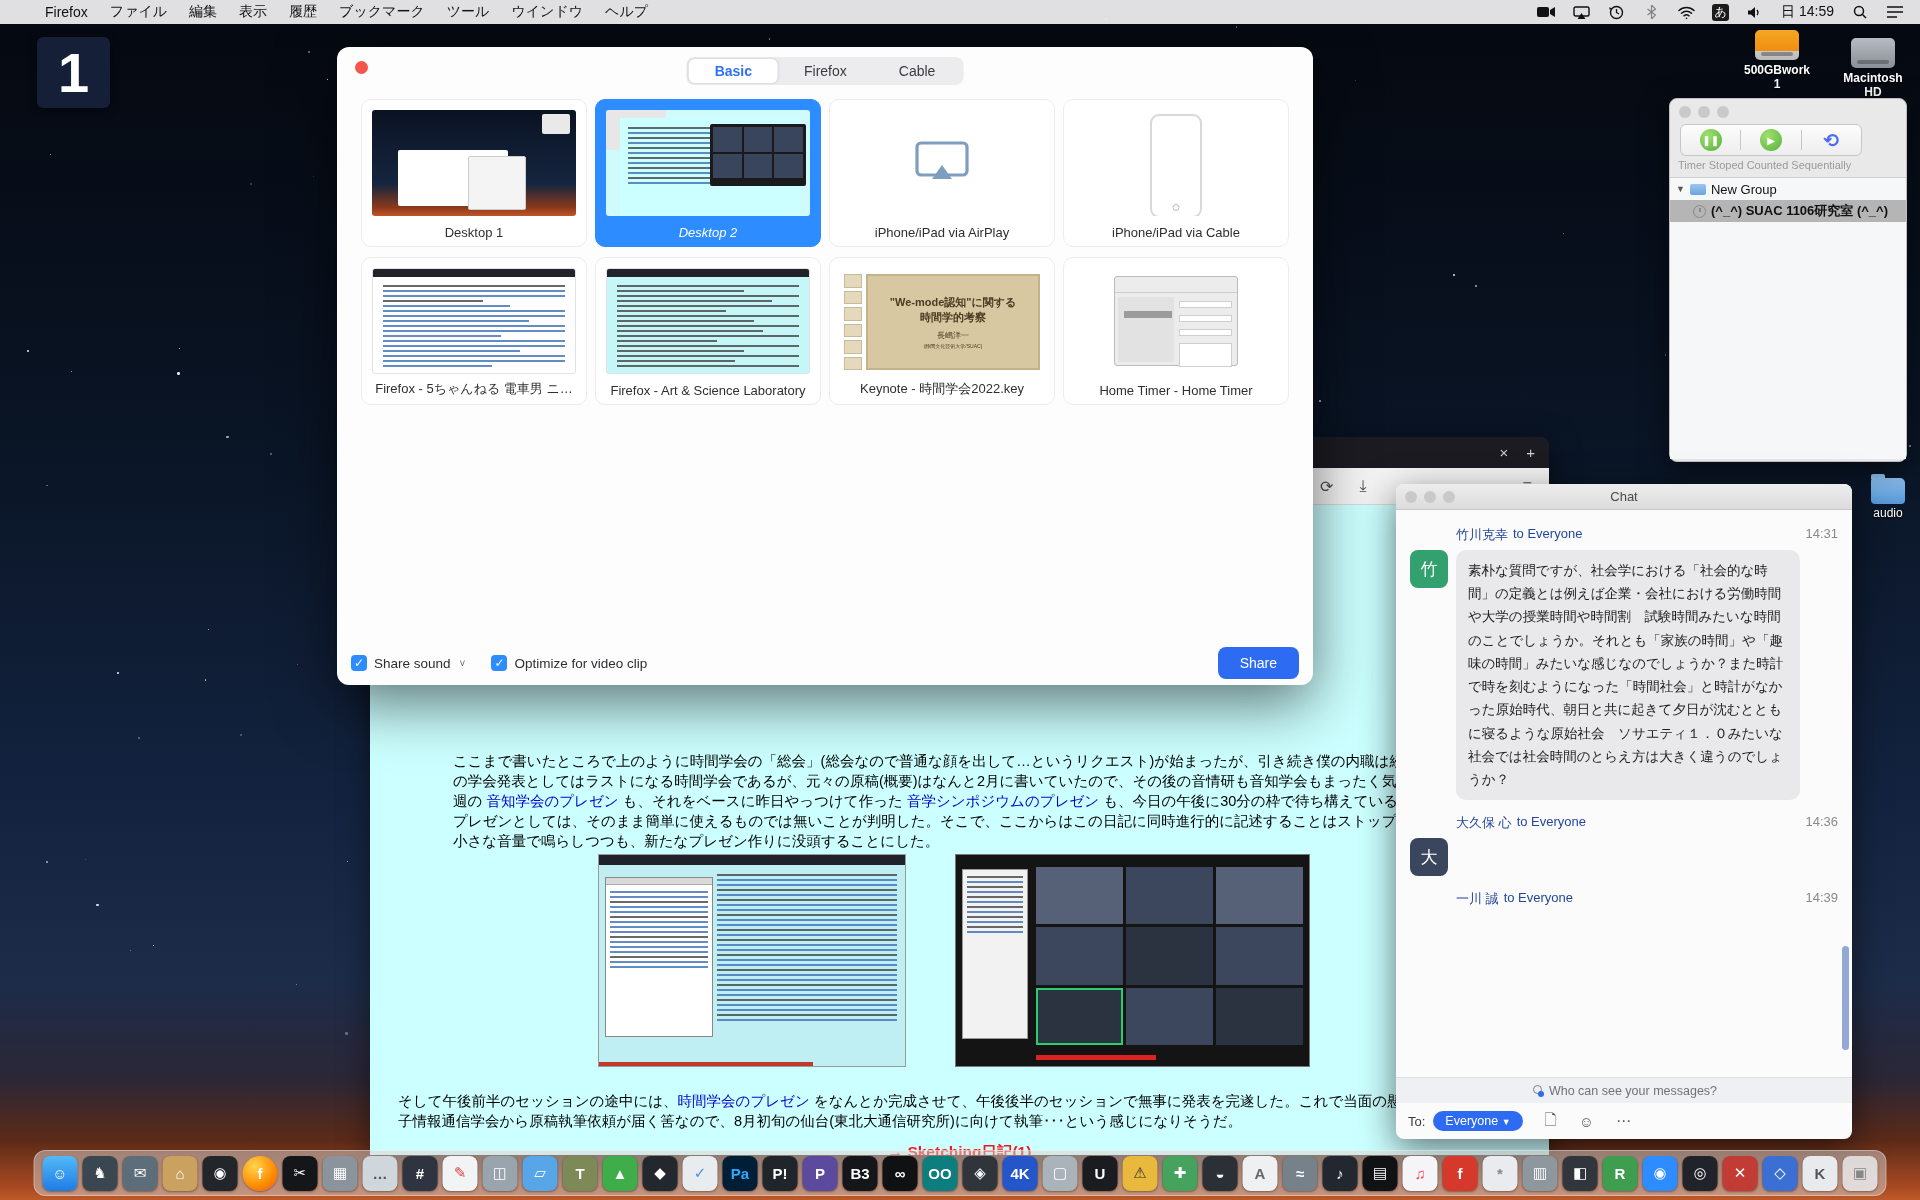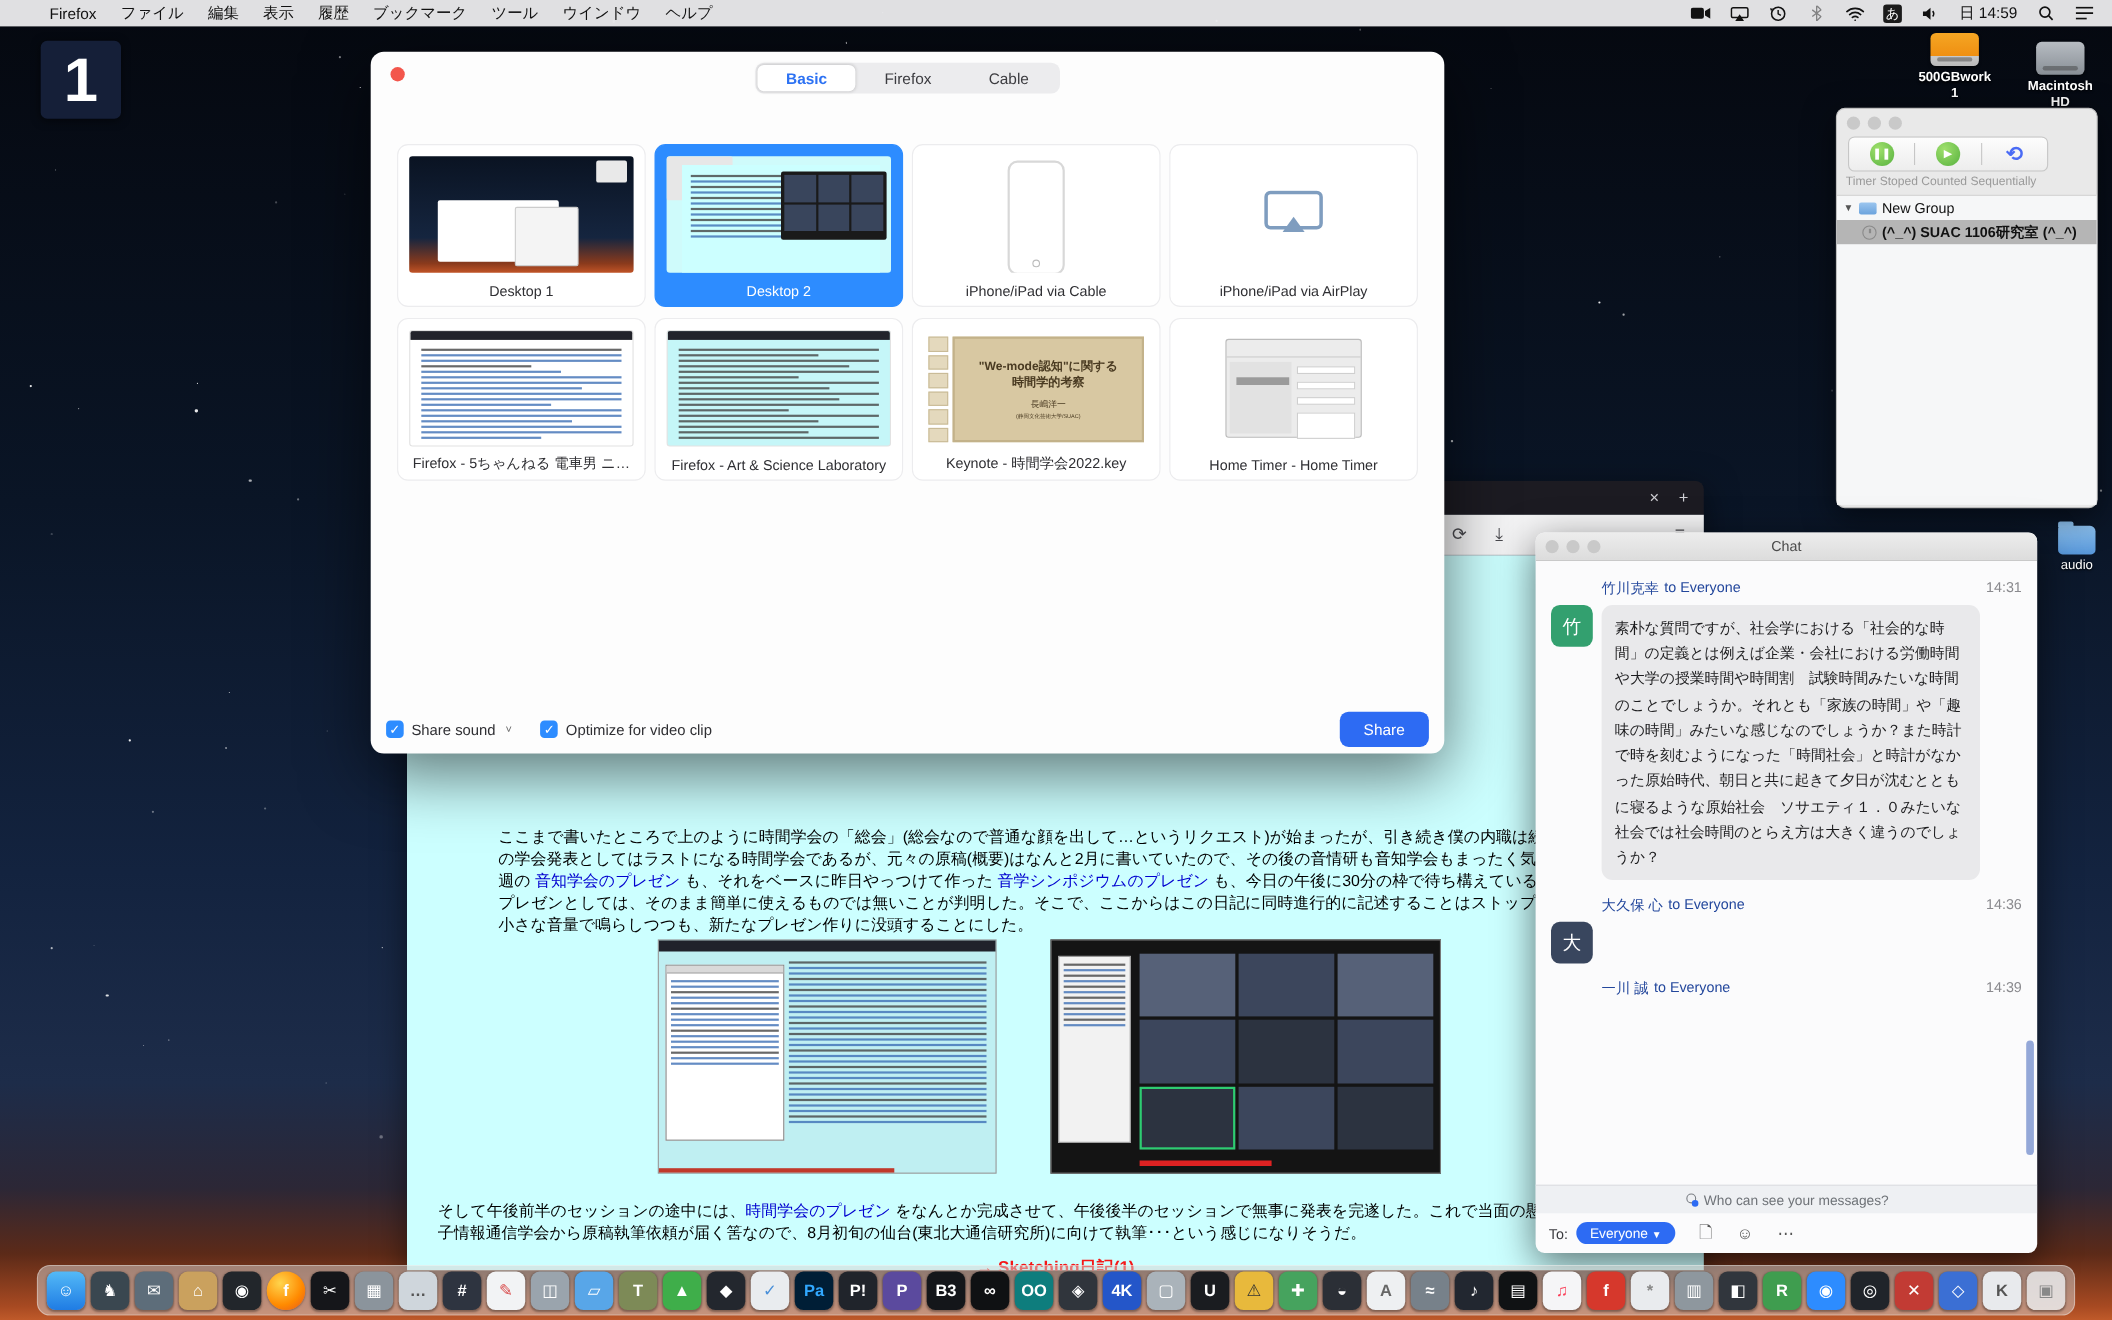--- a/index.html
+++ b/index.html
@@ -55,23 +55,23 @@
   #img2 .cell.l{background:#566178;}
   #img2 .cell.g{outline:2px solid #2ecc71;outline-offset:-2px;}
   #img2 .redbar{position:absolute;left:80px;bottom:6px;width:120px;height:5px;background:#d22;}
   
   #dlg{left:337px;top:47px;width:976px;height:638px;background:#fdfdfd;border-radius:12px;z-index:30;
     box-shadow:0 18px 60px rgba(0,0,0,.55);padding:0;}
   #dlg-close{position:absolute;left:18px;top:14px;width:13px;height:13px;border-radius:50%;background:#f3564c;}
   #dlg-tabs{position:absolute;left:50%;top:10px;transform:translateX(-50%);background:#ececee;border-radius:8px;padding:2px;display:flex;font-size:14px;color:#3c3c40;}
   .dtab{padding:4px 26px;border-radius:6px;}
   .dtab.active{background:#fff;color:#2d72f3;font-weight:bold;box-shadow:0 0 3px rgba(0,0,0,.15);}
-  #dgrid{position:absolute;left:9px;top:52px;width:958px;display:grid;grid-template-columns:repeat(4,226px);grid-auto-rows:148px;gap:10px 8px;justify-content:center;margin-top:32px;}
+  #dgrid{position:absolute;left:9px;top:52px;width:958px;display:grid;grid-template-columns:repeat(4,226px);grid-auto-rows:148px;gap:10px 8px;justify-content:center;}
   .card{background:#fff;border:1px solid #ececee;border-radius:10px;padding:10px 10px 6px;display:flex;flex-direction:column;}
-  .card.sel{background:#2d8cff;border-color:#2d8cff;}
+  .card.sel{background:#2d8cff;border-color:#2d8cff;font-style:italic;}
   .thumb{flex:1;border-radius:3px;position:relative;overflow:hidden;}
   .clabel{height:24px;display:flex;align-items:flex-end;justify-content:center;font-size:13px;color:#2f2f33;white-space:nowrap;overflow:hidden;}
   .card.sel .clabel{color:#fff;}
   
   .t-desk1{background:linear-gradient(180deg,#0a1322 0%,#15253f 70%,#8a3a1c 92%,#c15427 100%);}
   .t-desk1 .w1{position:absolute;left:26px;top:40px;width:110px;height:56px;background:#fff;border-radius:2px;}
   .t-desk1 .w2{position:absolute;left:96px;top:46px;width:58px;height:54px;background:#f4f4f4;border-radius:2px;border:1px solid #ccc;}
   .t-desk1 .w3{position:absolute;right:6px;top:4px;width:28px;height:20px;background:#e9e9e9;border-radius:2px;}
   .t-desk2 .gwin{position:absolute;left:0;top:0;width:60px;height:40px;background:#e7e7e7;border-radius:2px;}
   .t-desk2{background:#cffbfb;}
@@ -482,35 +482,35 @@
                 <div></div>
                 <div></div>
                 <div></div>
                 <div></div>
               </div>
             </div>
         </div>
         <div class="clabel">Desktop 2</div>
       </div>
       <div class="card">
-        <div class="thumb t-plain">
-          <div class="phone">
-              <div class="cam"></div>
-            </div>
-        </div>
-        <div class="clabel">iPhone/iPad via Cable</div>
-      </div>
-      <div class="card">
         <div class="thumb t-plain" style="display:flex;align-items:center;justify-content:center;">
           <svg width="54" height="44" viewBox="0 0 27 22">
               <rect x="1" y="1" width="25" height="16" rx="2" fill="none" stroke="#7f9dbf" stroke-width="1.6"></rect>
               <path d="M13.5 12l5 7h-10z" fill="#7f9dbf"></path>
             </svg>
         </div>
         <div class="clabel">iPhone/iPad via AirPlay</div>
+      </div>
+      <div class="card">
+        <div class="thumb t-plain">
+          <div class="phone">
+              <div class="cam"></div>
+            </div>
+        </div>
+        <div class="clabel">iPhone/iPad via Cable</div>
       </div>
       <div class="card">
         <div class="thumb t-5ch">
           <div class="tbar"></div>
           <div style="padding:13px 10px 0">
               <div class="tl d"></div>
               <div class="tl"></div>
               <div class="tl"></div>
               <div class="tl d" style="width:55%"></div>
               <div class="tl" style="width:70%"></div>

